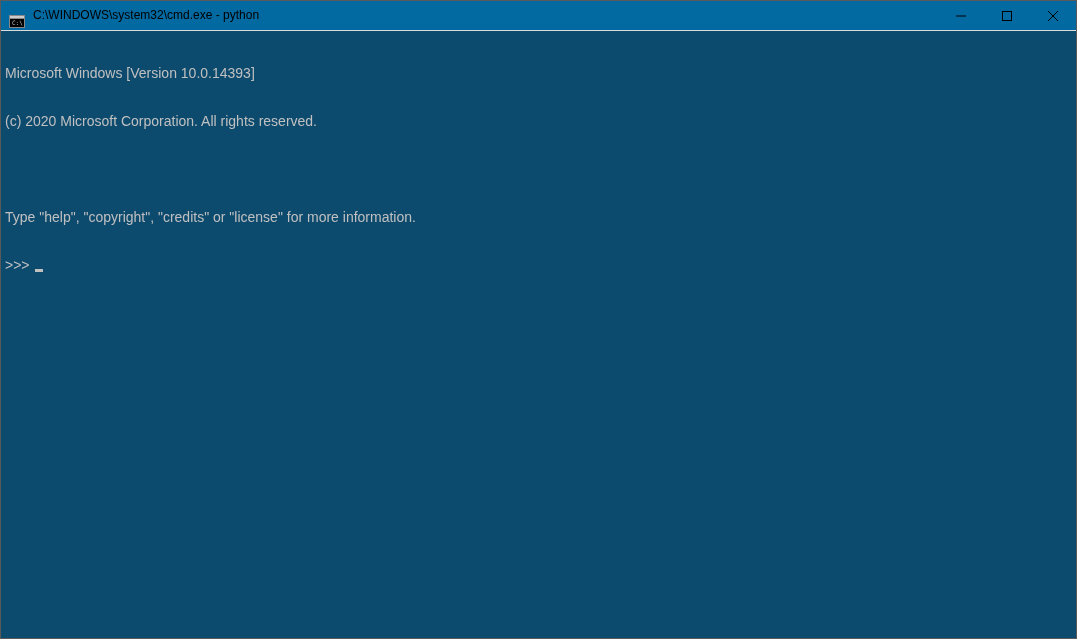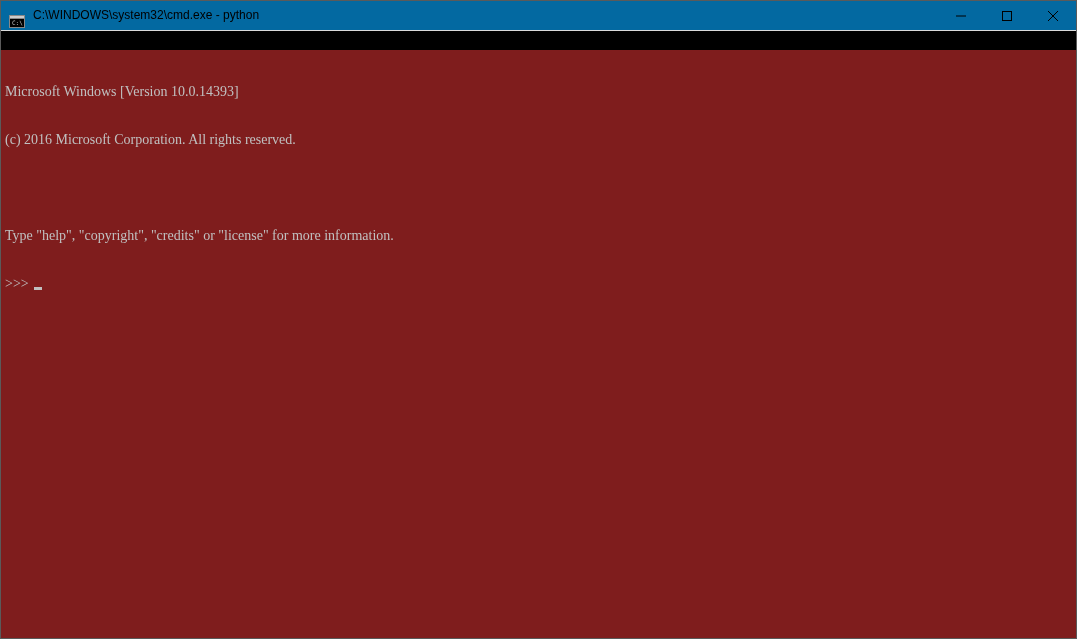--- a/index.html
+++ b/index.html
@@ -54,30 +54,29 @@
       display: flex;
       align-items: center;
       justify-content: center;
       color: #000;
       font-size: 10px;
       line-height: 1;
     }
     .win-btn svg { display: block; }
     .terminal {
       flex: 1;
-      background: #7f1d1d;
+      background: #0c4a6e;
       color: #c0c0c0;
-      font-family: Liberation Serif, serif;
+      font-family: Liberation Sans, sans-serif;
       font-size: 14px;
       line-height: 16px;
       padding: 2px 4px;
       white-space: pre-wrap;
       word-break: break-word;
       overflow: hidden;
-      margin-top: 19px;
     }
     .terminal .line { min-height: 16px; }
     .cursor {
       display: inline-block;
       width: 8px;
       height: 3px;
       background: #c0c0c0;
       vertical-align: baseline;
       margin-left: 2px;
       position: relative;
@@ -113,18 +112,18 @@
         <svg width="10" height="10" viewBox="0 0 10 10">
           <line x1="0" y1="0" x2="10" y2="10" stroke="#000" stroke-width="1"></line>
           <line x1="10" y1="0" x2="0" y2="10" stroke="#000" stroke-width="1"></line>
         </svg>
       </div>
     </div>
   </div>
 
   <div class="terminal">
     <div class="line">Microsoft Windows [Version 10.0.14393]</div>
-    <div class="line">(c) 2016 Microsoft Corporation. All rights reserved.</div>
+    <div class="line">(c) 2020 Microsoft Corporation. All rights reserved.</div>
     <div class="line"></div>
     <div class="line">Type "help", "copyright", "credits" or "license" for more information.</div>
     <div class="line"><span class="prompt-seg">&gt;&gt;&gt; </span><span class="cursor"></span></div>
   </div>
 </div>
 
 </body></html>

